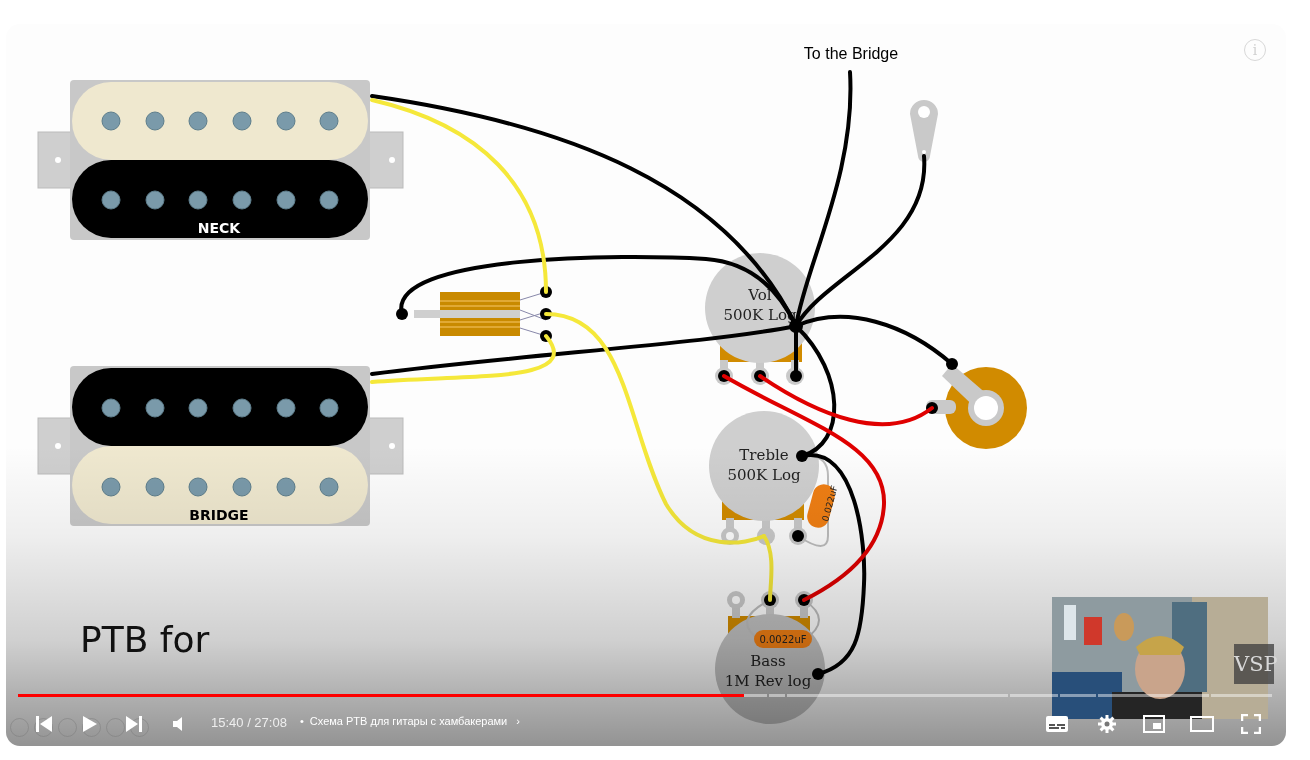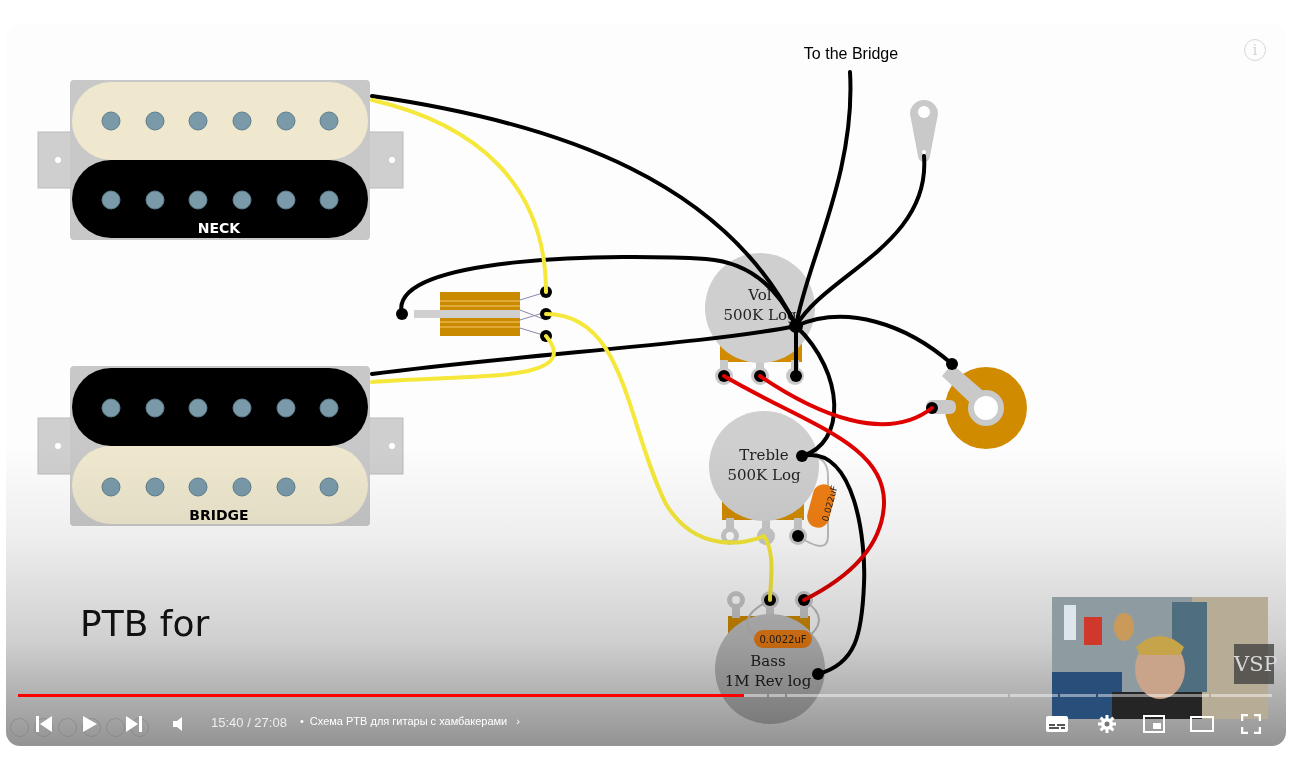--- a/index.html
+++ b/index.html
@@ -2,21 +2,21 @@
 <html><head>
 <meta charset="utf-8">
 <style>
   html, body { margin:0; padding:0; background:#ffffff; }
   body { width:1310px; height:760px; position:relative; overflow:hidden; font-family:"Liberation Sans", sans-serif; }
   #player { position:absolute; left:6px; top:24px; width:1280px; height:722px; border-radius:14px; overflow:hidden; background:#fdfdfd; }
   #diagram { position:absolute; left:0; top:0; width:1280px; height:722px; }
   .bottom-gradient { position:absolute; left:0; right:0; bottom:0; height:300px;
     background:linear-gradient(to bottom, rgba(0,0,0,0) 0%, rgba(0,0,0,0.06) 30%, rgba(0,0,0,0.18) 65%, rgba(0,0,0,0.42) 100%); pointer-events:none; }
   .title-overlay { position:absolute; left:74px; top:578px; font-family:"DejaVu Sans", sans-serif; font-size:36px; line-height:44px; color:#111; }
-  .title-overlay div { white-space:nowrap; }
+  .title-overlay div { white-space:nowrap;margin-top:16px; }
   .info-btn { position:absolute; left:1238px; top:15px; width:20px; height:20px; border:1.5px solid #d8d8d8; border-radius:50%; color:#d0d0d0; font-size:14px; text-align:center; line-height:20px; font-family:"DejaVu Serif", serif; cursor:pointer; }
   .webcam { position:absolute; left:1046px; top:573px; width:216px; height:122px; overflow:hidden; background:#6f7a7e; }
   .vsp { position:absolute; left:1228px; top:620px; width:40px; height:40px; background:rgba(60,60,60,0.75); color:#d8d8d8; font-family:"DejaVu Serif", serif; font-size:21px; line-height:40px; text-align:center; }
   .progress { position:absolute; left:12px; right:12px; top:670px; height:3px; }
   .progress .seg { position:absolute; top:0; height:3px; background:rgba(255,255,255,0.45); }
   .progress .fill { position:absolute; top:0; left:0; height:3px; background:#ff0000; }
   .controls { position:absolute; left:0; right:9px; top:682px; height:36px; color:#fff; }
   .ctrl { position:absolute; top:0; height:36px; display:flex; align-items:center; justify-content:center; cursor:pointer; }
   .time { position:absolute; left:205px; top:9px; font-size:13px; color:#eee; white-space:nowrap; }
   .chapter { position:absolute; left:290px; top:9px; font-size:11px; color:#fff; white-space:nowrap; }

